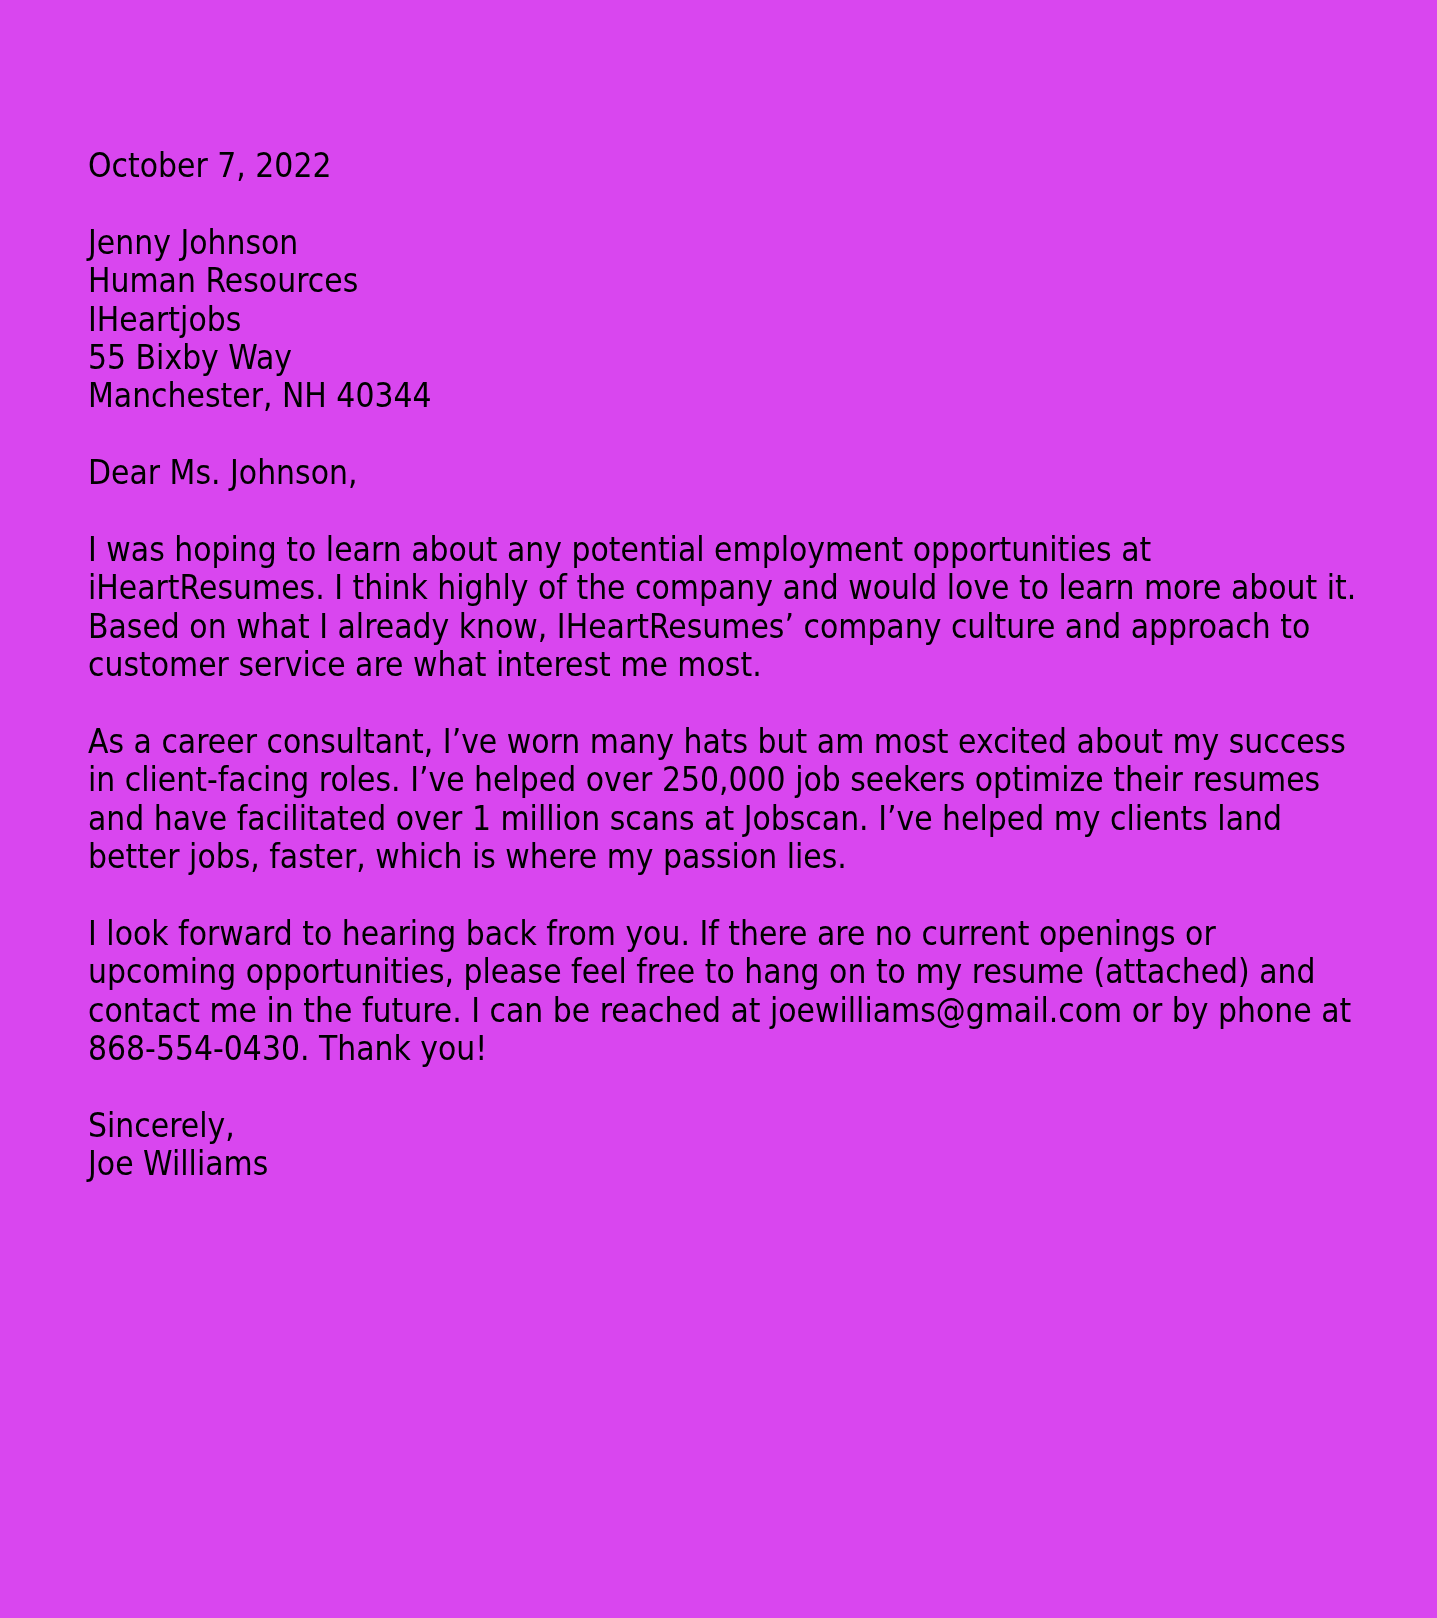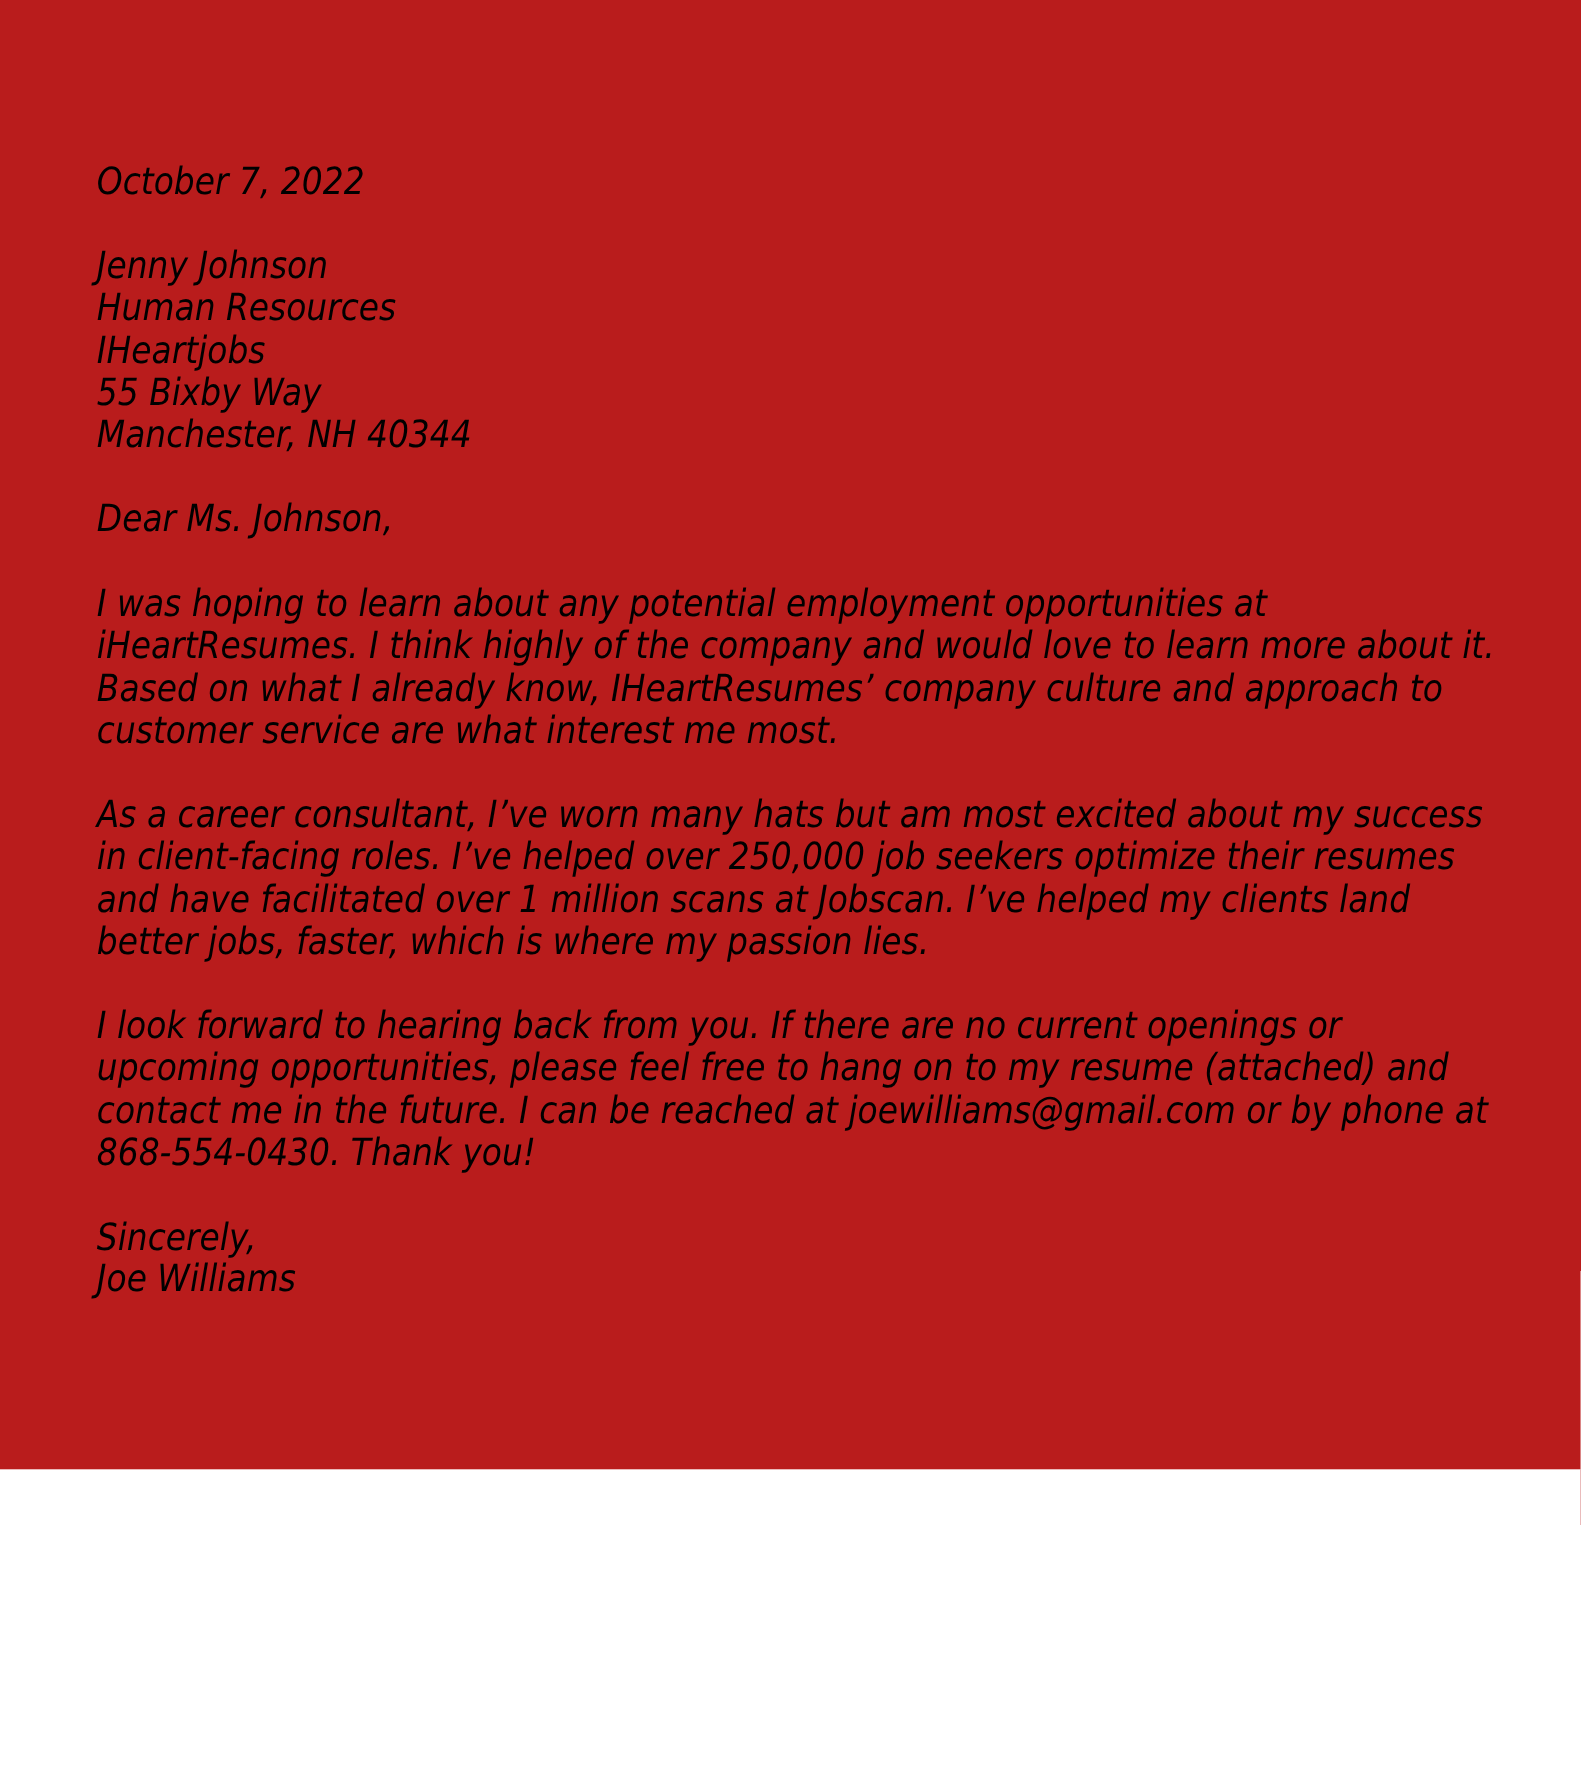--- a/index.html
+++ b/index.html
@@ -3,25 +3,24 @@
 <meta charset="utf-8">
 <style>
   html, body {
     margin: 0;
     padding: 0;
     background: #ffffff;
   }
   .page {
     position: relative;
     width: 1437px;
-    height: 1336px;
-    background: #b91c1c;
+    height: 1618px;
+    background: #d946ef;
     overflow: hidden;
     font-family: "DejaVu Sans", sans-serif;
-    font-style: italic;
   }
   .letter {
     position: absolute;
     left: 88px;
     top: 146px;
     width: 1600px;              
     transform: scaleX(0.88);    
     transform-origin: 0 0;
     font-size: 34px;
     line-height: 38.4px;

